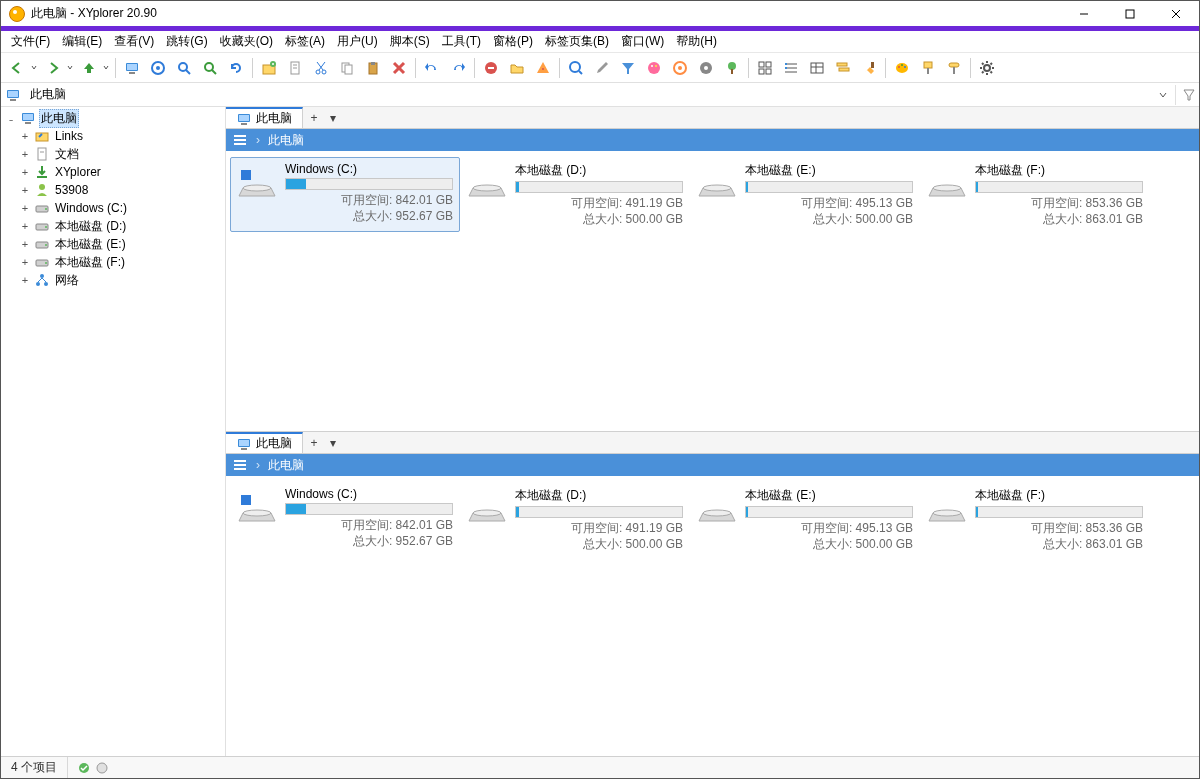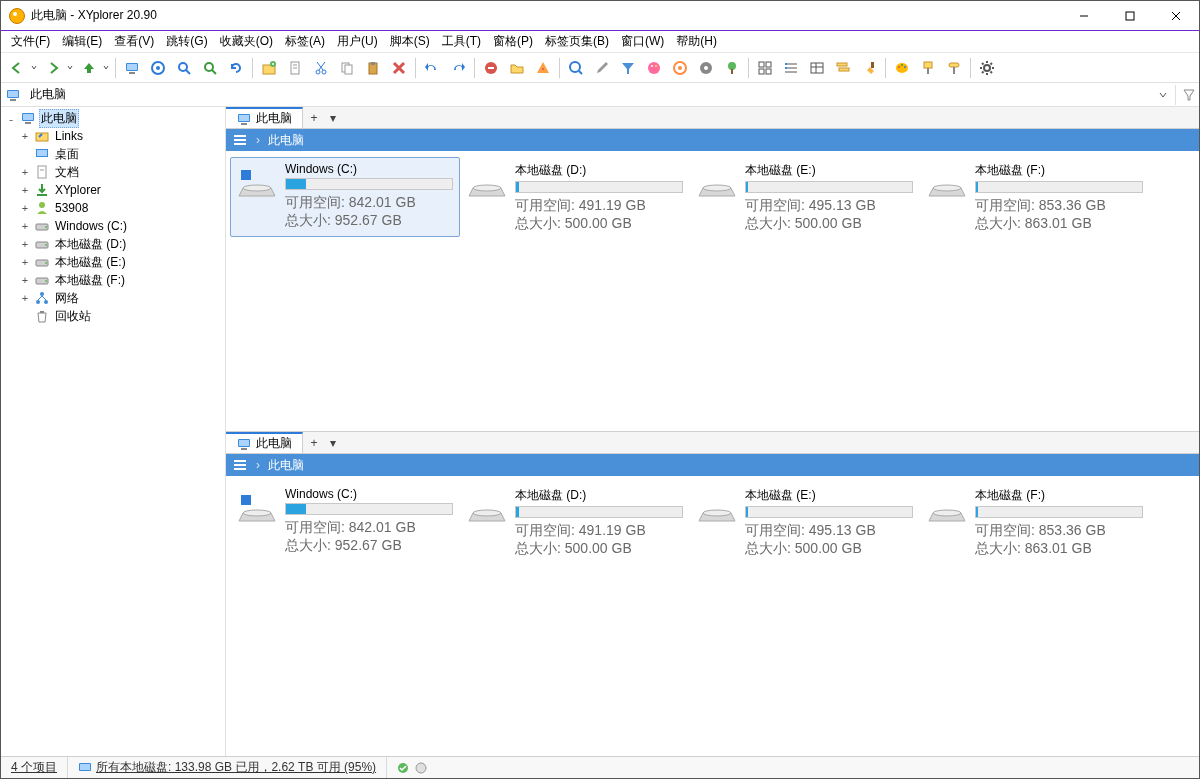--- a/index.html
+++ b/index.html
@@ -1,19 +1,19 @@
 <!DOCTYPE html>
 <html><head>
 <meta charset="utf-8">
 <style>
 * { box-sizing: border-box; margin: 0; padding: 0; font-family: "Microsoft YaHei", "Segoe UI", sans-serif; font-size: 12px; }
 body { background: #fff; width: 1200px; height: 779px; overflow: hidden; display: flex; flex-direction: column; border: 1px solid #555; }
 
 
-.titlebar { height: 30px; display: flex; align-items: center; background: #fff; border-bottom: 1px solid #6d28d9; }
+.titlebar { height: 30px; display: flex; align-items: center; background: #fff; border-bottom: 5px solid #6d28d9; }
 .titlebar .appicon { width: 16px; height: 16px; margin: 0 6px 0 8px; background: #ffb300; border-radius: 50%; border: 1px solid #c77800; position: relative; }
 .titlebar .appicon::before { content:""; position:absolute; left:3px; top:3px; width:4px; height:4px; background:#fff; border-radius:50%; }
 .titlebar .title { flex: 1; color: #000; }
 .titlebar .winbtn { width: 46px; height: 30px; display:flex; align-items:center; justify-content:center; color:#000; }
 
 
 .menubar { height: 22px; display: flex; align-items: center; padding: 0 4px; background:#fff; border-bottom:1px solid #e8e8e8; }
 .menubar .mitem { padding: 2px 6px; color:#000;text-align:center; }
 
 
@@ -56,25 +56,25 @@
 .crumbs .chev { color:#cfe3f7; }
 
 .content { flex:1; overflow:auto; padding:6px 4px; display:flex; flex-wrap:wrap; align-content:flex-start; gap:0; }
 .drive { width: 230px; padding:4px 6px; display:flex; gap:8px; border:1px solid transparent; border-radius:2px; align-items:flex-start; }
 .drive.selected { border:1px solid #7aa7d7; background:#e8f1fb; }
 .drive .dicon { width:40px; height:36px; margin-top:4px; }
 .drive .dinfo { flex:1; min-width:0; }
 .drive .dname { color:#000; margin-bottom:2px; white-space:nowrap; overflow:hidden; text-overflow:ellipsis; }
 .drive .bar { height:12px; background:#eee; border:1px solid #c8c8c8; margin-bottom:3px; position:relative; max-width:170px; }
 .drive .bar .fill { position:absolute; top:0; left:0; bottom:0; background:#2aa3e0; }
-.drive .dsub { color:#6a6a6a; font-size:14px; line-height:1.3; }
+.drive .dsub { color:#6a6a6a; font-size:12px; line-height:1.3;text-align:right; }
 
 
 .statusbar { height:22px; border-top:1px solid #d0d0d0; display:flex; align-items:center; background:#f8f8f8; font-size:11px; color:#333; }
-.statusbar .sseg { padding:0 10px; border-right:1px solid #d8d8d8; height:100%; display:flex; align-items:center; gap:4px;text-decoration:underline; }
+.statusbar .sseg { padding:0 10px; border-right:1px solid #d8d8d8; height:100%; display:flex; align-items:center; gap:4px; }
 .statusbar .sflex { flex:1; }
 
 
 svg { display:block; }
 </style>
 </head>
 <body>
 
 <div class="titlebar">
   <div class="appicon"></div>
@@ -400,30 +400,20 @@
         <span class="exp">+</span>
         <span class="ticon">
           <svg width="16" height="16">
             <rect x="2" y="5" width="12" height="8" fill="#ffd76a" stroke="#c7942a"></rect>
             <path d="M5 9 L8 6" stroke="#2f7bd9" stroke-width="2"></path>
           </svg>
         </span>
         <span class="tlabel">Links</span>
       </div>
       <div class="trow depth1">
-        <span class="exp"></span>
-        <span class="ticon">
-          <svg width="16" height="16">
-            <rect x="2" y="3" width="12" height="8" fill="#3b8bd8"></rect>
-            <rect x="3" y="4" width="10" height="6" fill="#aad4ff"></rect>
-          </svg>
-        </span>
-        <span class="tlabel">桌面</span>
-      </div>
-      <div class="trow depth1">
         <span class="exp">+</span>
         <span class="ticon">
           <svg width="16" height="16">
             <rect x="4" y="2" width="8" height="12" fill="#fff" stroke="#999"></rect>
             <line x1="6" y1="6" x2="10" y2="6" stroke="#999"></line>
           </svg>
         </span>
         <span class="tlabel">文档</span>
       </div>
       <div class="trow depth1">
@@ -490,30 +480,20 @@
         <span class="exp">+</span>
         <span class="ticon">
           <svg width="16" height="16">
             <circle cx="8" cy="4" r="2" fill="#3b8bd8"></circle>
             <circle cx="4" cy="12" r="2" fill="#3b8bd8"></circle>
             <circle cx="12" cy="12" r="2" fill="#3b8bd8"></circle>
             <path d="M8 6 L4 10 M8 6 L12 10" stroke="#3b8bd8"></path>
           </svg>
         </span>
         <span class="tlabel">网络</span>
-      </div>
-      <div class="trow depth1">
-        <span class="exp"></span>
-        <span class="ticon">
-          <svg width="16" height="16">
-            <path d="M4 5 H12 L11 14 H5 Z" fill="#fff" stroke="#888"></path>
-            <rect x="6" y="3" width="4" height="2" fill="#888"></rect>
-          </svg>
-        </span>
-        <span class="tlabel">回收站</span>
       </div>
     </div>
 
   <div class="panes">
     <div class="pane" id="pane1">
         <div class="tabbar">
           <div class="tab active">
             <span>
               <svg width="16" height="16">
                 <rect x="2" y="3" width="12" height="8" rx="1" fill="#3b8bd8"></rect>
@@ -693,29 +673,20 @@
               <div class="dsub">总大小: 863.01 GB</div>
             </div>
           </div>
         </div>
       </div>
   </div>
 </div>
 
 <div class="statusbar">
   <div class="sseg">4 个项目</div>
-  <div class="sseg">
-    <span>
-        <svg width="14" height="12">
-          <rect x="1" y="1" width="12" height="8" rx="1" fill="#3b8bd8"></rect>
-          <rect x="2" y="2" width="10" height="6" fill="#aad4ff"></rect>
-        </svg>
-      </span>
-    <span>所有本地磁盘: 133.98 GB 已用，2.62 TB 可用 (95%)</span>
-  </div>
   <div class="sseg" style="border-right:none;gap:6px;">
     <span>
         <svg width="12" height="12">
           <circle cx="6" cy="6" r="5" fill="#5cb85c"></circle>
           <path d="M3 6 L5 8 L9 4" stroke="#fff" fill="none" stroke-width="1.5"></path>
         </svg>
       </span>
     <span>
         <svg width="12" height="12">
           <circle cx="6" cy="6" r="5" fill="#e0e0e0" stroke="#999"></circle>

